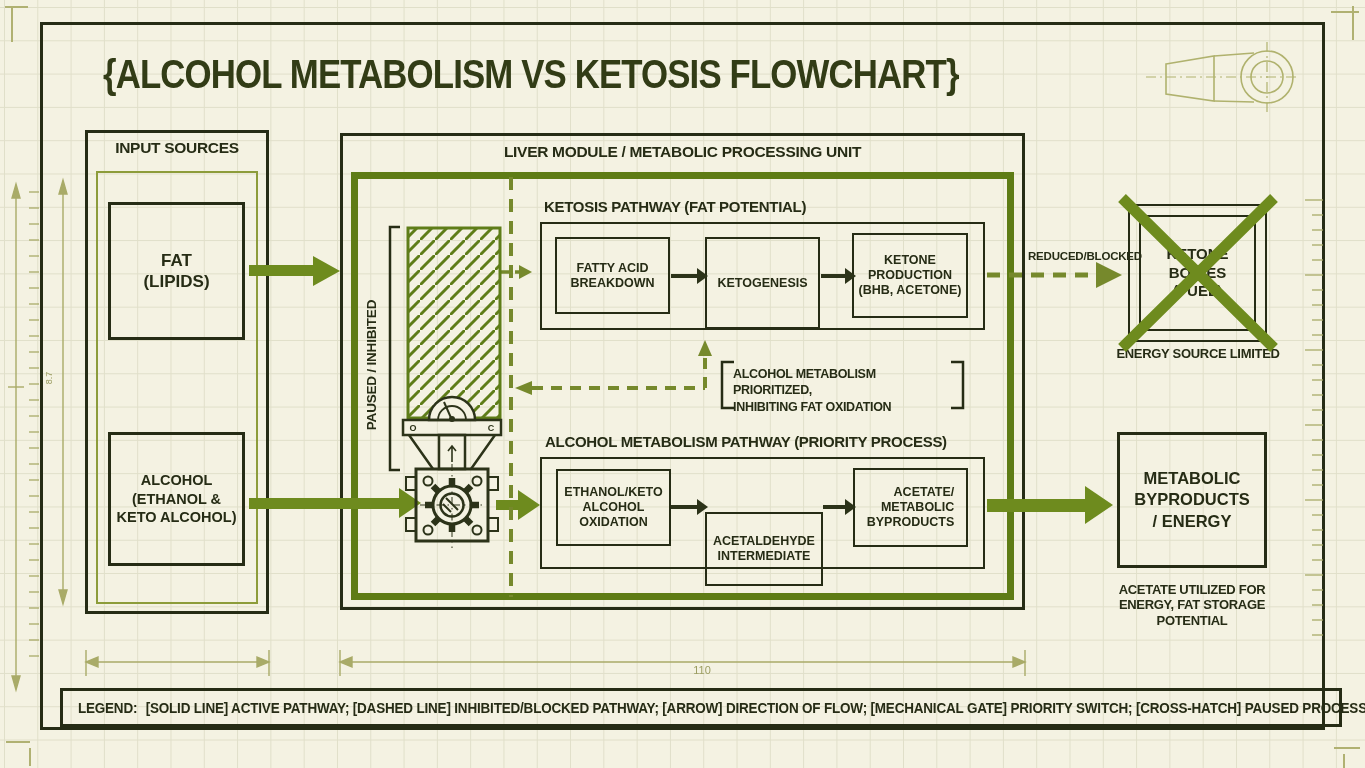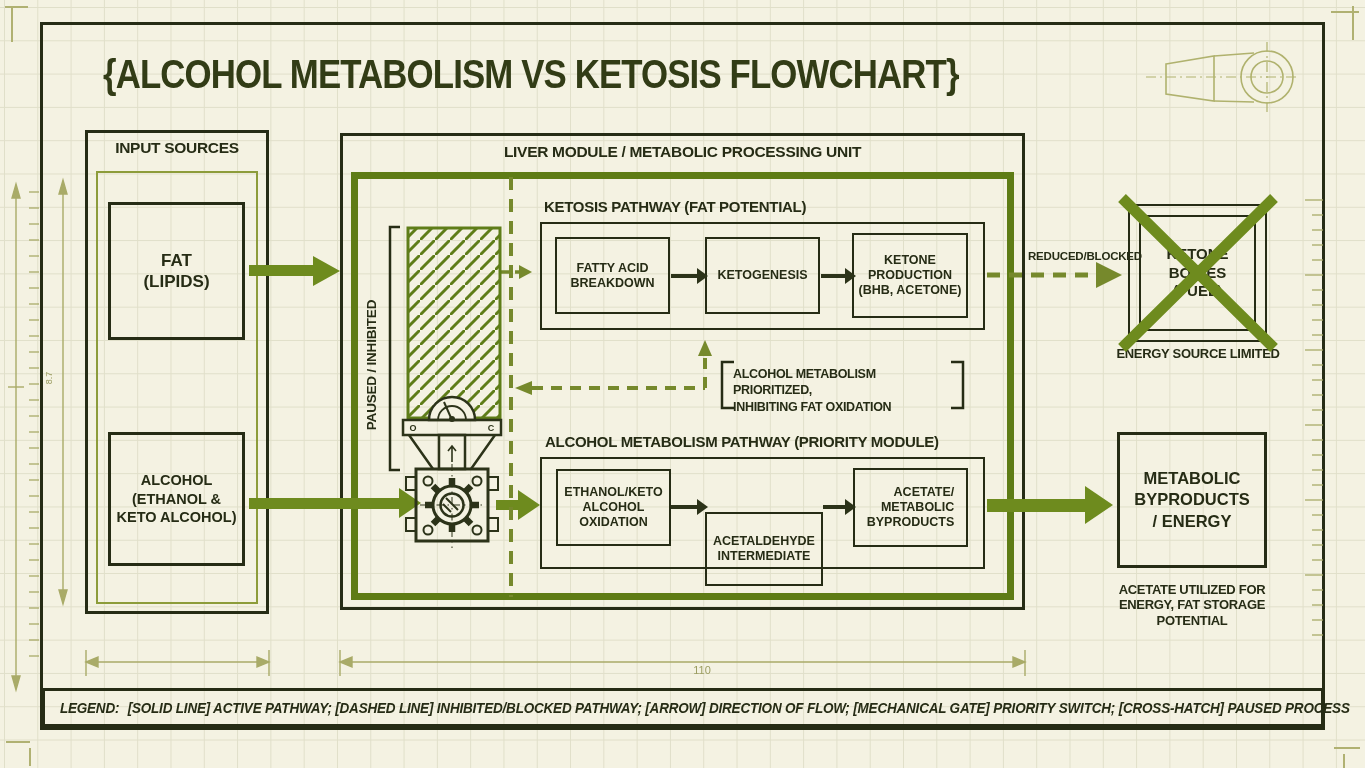--- a/index.html
+++ b/index.html
@@ -63,33 +63,33 @@
   <div class="box greenthick" style="left:351px;top:172px;width:663px;height:428px;"></div>
 
   <div class="lbl rot center" style="left:293px;top:356px;width:160px;height:18px;font-size:13.5px;letter-spacing:-0.2px;">PAUSED / INHIBITED</div>
 
   <div class="lbl sechead" style="left:544px;top:198px;">KETOSIS PATHWAY (FAT POTENTIAL)</div>
   <div class="box" style="left:540px;top:222px;width:445px;height:108px;border-width:2.5px;"></div>
   <div class="box thin flex" style="left:555px;top:237px;width:115px;height:77px;">
     <div class="ml bold" style="font-size:12.5px;line-height:1.18;">FATTY ACID
 BREAKDOWN</div>
   </div>
-  <div class="box thin flex" style="left:705px;top:237px;width:115px;height:77px;">
+  <div class="box thin flex" style="left:705px;top:237px;width:115px;height:92px;">
     <div class="ml bold" style="font-size:12.5px;line-height:1.18;">KETOGENESIS</div>
   </div>
   <div class="box thin flex" style="left:852px;top:233px;width:116px;height:85px;">
     <div class="ml bold" style="font-size:12.5px;line-height:1.18;">KETONE
 PRODUCTION
 (BHB, ACETONE)</div>
   </div>
 
   <div class="lbl ml" style="left:733px;top:366px;width:222px;font-size:12.5px;line-height:1.3;letter-spacing:-0.3px;">ALCOHOL METABOLISM PRIORITIZED,
 INHIBITING FAT OXIDATION</div>
 
-  <div class="lbl sechead" style="left:545px;top:433px;">ALCOHOL METABOLISM PATHWAY (PRIORITY MODULE)</div>
+  <div class="lbl sechead" style="left:545px;top:433px;">ALCOHOL METABOLISM PATHWAY (PRIORITY PROCESS)</div>
   <div class="box" style="left:540px;top:457px;width:445px;height:112px;border-width:2.5px;"></div>
   <div class="box thin flex" style="left:556px;top:469px;width:115px;height:77px;">
     <div class="ml bold" style="font-size:12.5px;line-height:1.18;">ETHANOL/KETO
 ALCOHOL
 OXIDATION</div>
   </div>
   <div class="box thin flex" style="left:705px;top:471px;width:118px;height:74px;margin-top:41px;">
     <div class="ml bold" style="font-size:12.5px;line-height:1.18;">ACETALDEHYDE
 INTERMEDIATE</div>
   </div>
@@ -111,21 +111,21 @@
 
   <div class="box flex" style="left:1117px;top:432px;width:150px;height:136px;">
     <div class="ml bold" style="font-size:16.5px;line-height:1.3;">METABOLIC
 BYPRODUCTS
 / ENERGY</div>
   </div>
   <div class="lbl ml center" style="left:1108px;top:582px;width:168px;font-size:13px;line-height:1.18;letter-spacing:-0.3px;">ACETATE UTILIZED FOR
 ENERGY, FAT STORAGE
 POTENTIAL</div>
 
-  <div class="box" style="left:42px;top:688px;width:1282px;height:39px;font-style:italic;">
+  <div class="box" style="left:60px;top:688px;width:1282px;height:39px;">
     <div class="legend-inner" style="padding-left:16px;">
       <span>LEGEND:</span>
       <span>[SOLID LINE] ACTIVE PATHWAY; [DASHED LINE] INHIBITED/BLOCKED PATHWAY; [ARROW] DIRECTION OF FLOW; [MECHANICAL GATE] PRIORITY SWITCH; [CROSS-HATCH] PAUSED PROCESS</span>
     </div>
   </div>
 
   <div class="lbl rot olive center" style="left:33px;top:372px;width:34px;height:12px;font-size:9px;">8.7</div>
   <div class="lbl olive center" style="left:685px;top:664px;width:34px;height:12px;font-size:11px;">110</div>
 
   <svg class="overlay" width="1365" height="768" viewBox="0 0 1365 768">

